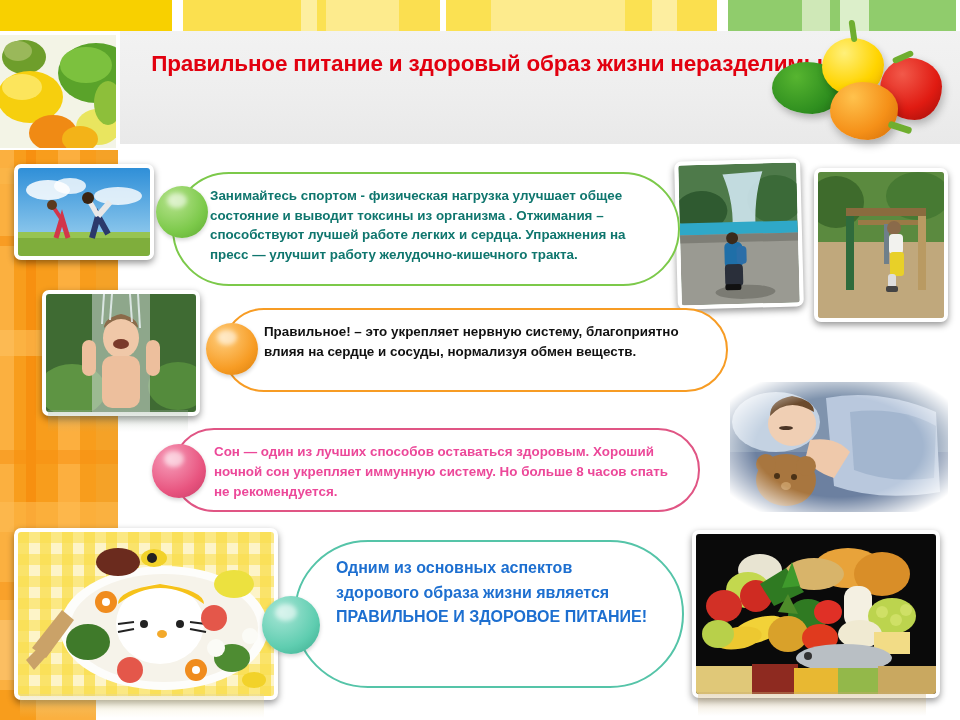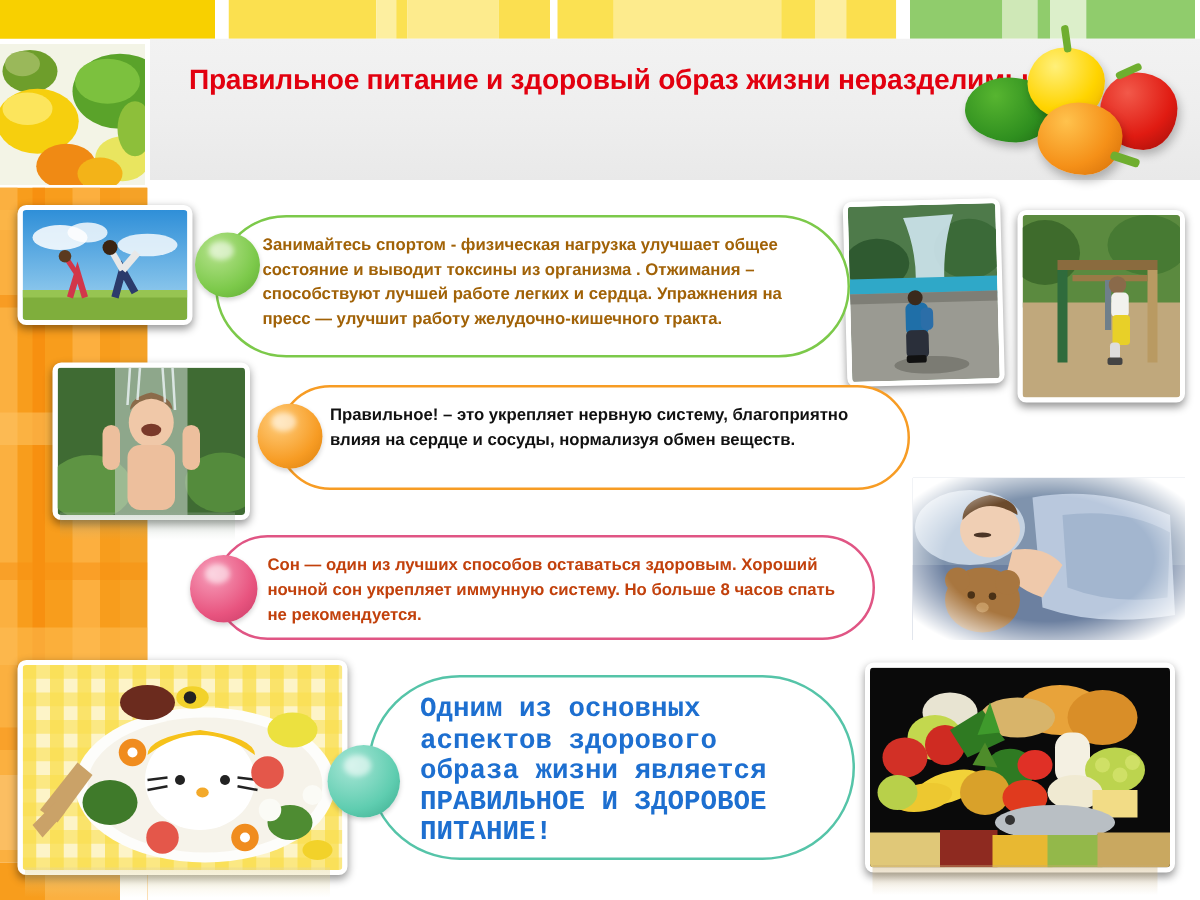--- a/index.html
+++ b/index.html
@@ -330,42 +330,42 @@
         <ellipse cx="22" cy="100" rx="16" ry="14" fill="#b8d04a"></ellipse>
       </svg>
     </div>
   </div>
 
   <div class="bubble" style="left:172px;top:172px;width:508px;height:114px;border:2px solid #7cc94a;"></div>
   <div class="bullet" style="left:156px;top:186px;width:52px;height:52px;
        background:radial-gradient(circle at 34% 28%,#b6e38d,#7cc94a 62%,#5da832);
        box-shadow:0 2px 4px rgba(0,0,0,.18);"></div>
   <div class="txt" style="position:absolute;left:210px;top:186px;width:450px;font-weight:bold;
-       font-size:13.4px;line-height:19.6px;color:#a16207;">Занимайтесь спортом - физическая нагрузка улучшает общее состояние  и выводит токсины из организма . Отжимания – способствуют лучшей работе легких и сердца. Упражнения на пресс —  улучшит работу желудочно-кишечного тракта.</div>
+       font-size:13.4px;line-height:19.6px;color:#0f766e;">Занимайтесь спортом - физическая нагрузка улучшает общее состояние  и выводит токсины из организма . Отжимания – способствуют лучшей работе легких и сердца. Упражнения на пресс —  улучшит работу желудочно-кишечного тракта.</div>
 
   <div class="bubble" style="left:222px;top:308px;width:506px;height:84px;border:2px solid #f79c24;"></div>
   <div class="bullet" style="left:206px;top:323px;width:52px;height:52px;
        background:radial-gradient(circle at 34% 28%,#ffce7e,#f79c24 62%,#d87d0b);
        box-shadow:0 2px 4px rgba(0,0,0,.18);"></div>
   <div class="txt" style="position:absolute;left:264px;top:322px;width:448px;font-weight:bold;
        font-size:13.4px;line-height:20px;color:#111;">Правильное! – это укрепляет нервную систему, благоприятно влияя на сердце и сосуды, нормализуя обмен веществ.</div>
 
   <div class="bubble" style="left:172px;top:428px;width:528px;height:84px;border:2px solid #e05584;"></div>
   <div class="bullet" style="left:152px;top:444px;width:54px;height:54px;
        background:radial-gradient(circle at 34% 28%,#f79fbb,#e8547f 62%,#c63a64);
        box-shadow:0 2px 4px rgba(0,0,0,.18);"></div>
   <div class="txt" style="position:absolute;left:214px;top:442px;width:470px;font-weight:bold;
-       font-size:13.4px;line-height:20px;color:#c2410c;">Сон — один из лучших способов оставаться здоровым. Хороший ночной сон укрепляет иммунную систему. Но больше 8 часов спать не рекомендуется.</div>
+       font-size:13.4px;line-height:20px;color:#ec4899;">Сон — один из лучших способов оставаться здоровым. Хороший ночной сон укрепляет иммунную систему. Но больше 8 часов спать не рекомендуется.</div>
 
   <div class="bubble" style="left:294px;top:540px;width:390px;height:148px;border:2px solid #55c4a8;"></div>
   <div class="bullet" style="left:262px;top:596px;width:58px;height:58px;
        background:radial-gradient(circle at 34% 28%,#a8e6d6,#5fcdb0 62%,#39a98c);
        box-shadow:0 2px 4px rgba(0,0,0,.18);"></div>
   <div class="txt" style="position:absolute;left:336px;top:556px;width:318px;font-weight:bold;
-       font-size:22px;line-height:24.6px;color:#1d6fd0;font-family:Liberation Mono, monospace;">Одним из основных аспектов здорового образа жизни является ПРАВИЛЬНОЕ И ЗДОРОВОЕ ПИТАНИЕ!</div>
+       font-size:16px;line-height:24.6px;color:#1d6fd0;">Одним из основных аспектов здорового образа жизни является ПРАВИЛЬНОЕ И ЗДОРОВОЕ ПИТАНИЕ!</div>
 
   <div style="position:absolute;left:20px;top:694px;width:244px;height:24px;
        background:linear-gradient(180deg,rgba(230,215,150,.45),rgba(255,255,255,0));"></div>
   <div style="position:absolute;left:698px;top:692px;width:228px;height:24px;
        background:linear-gradient(180deg,rgba(200,170,110,.4),rgba(255,255,255,0));"></div>
   <div style="position:absolute;left:48px;top:410px;width:140px;height:22px;
        background:linear-gradient(180deg,rgba(150,170,150,.35),rgba(255,255,255,0));"></div>
 
 </div>
 

